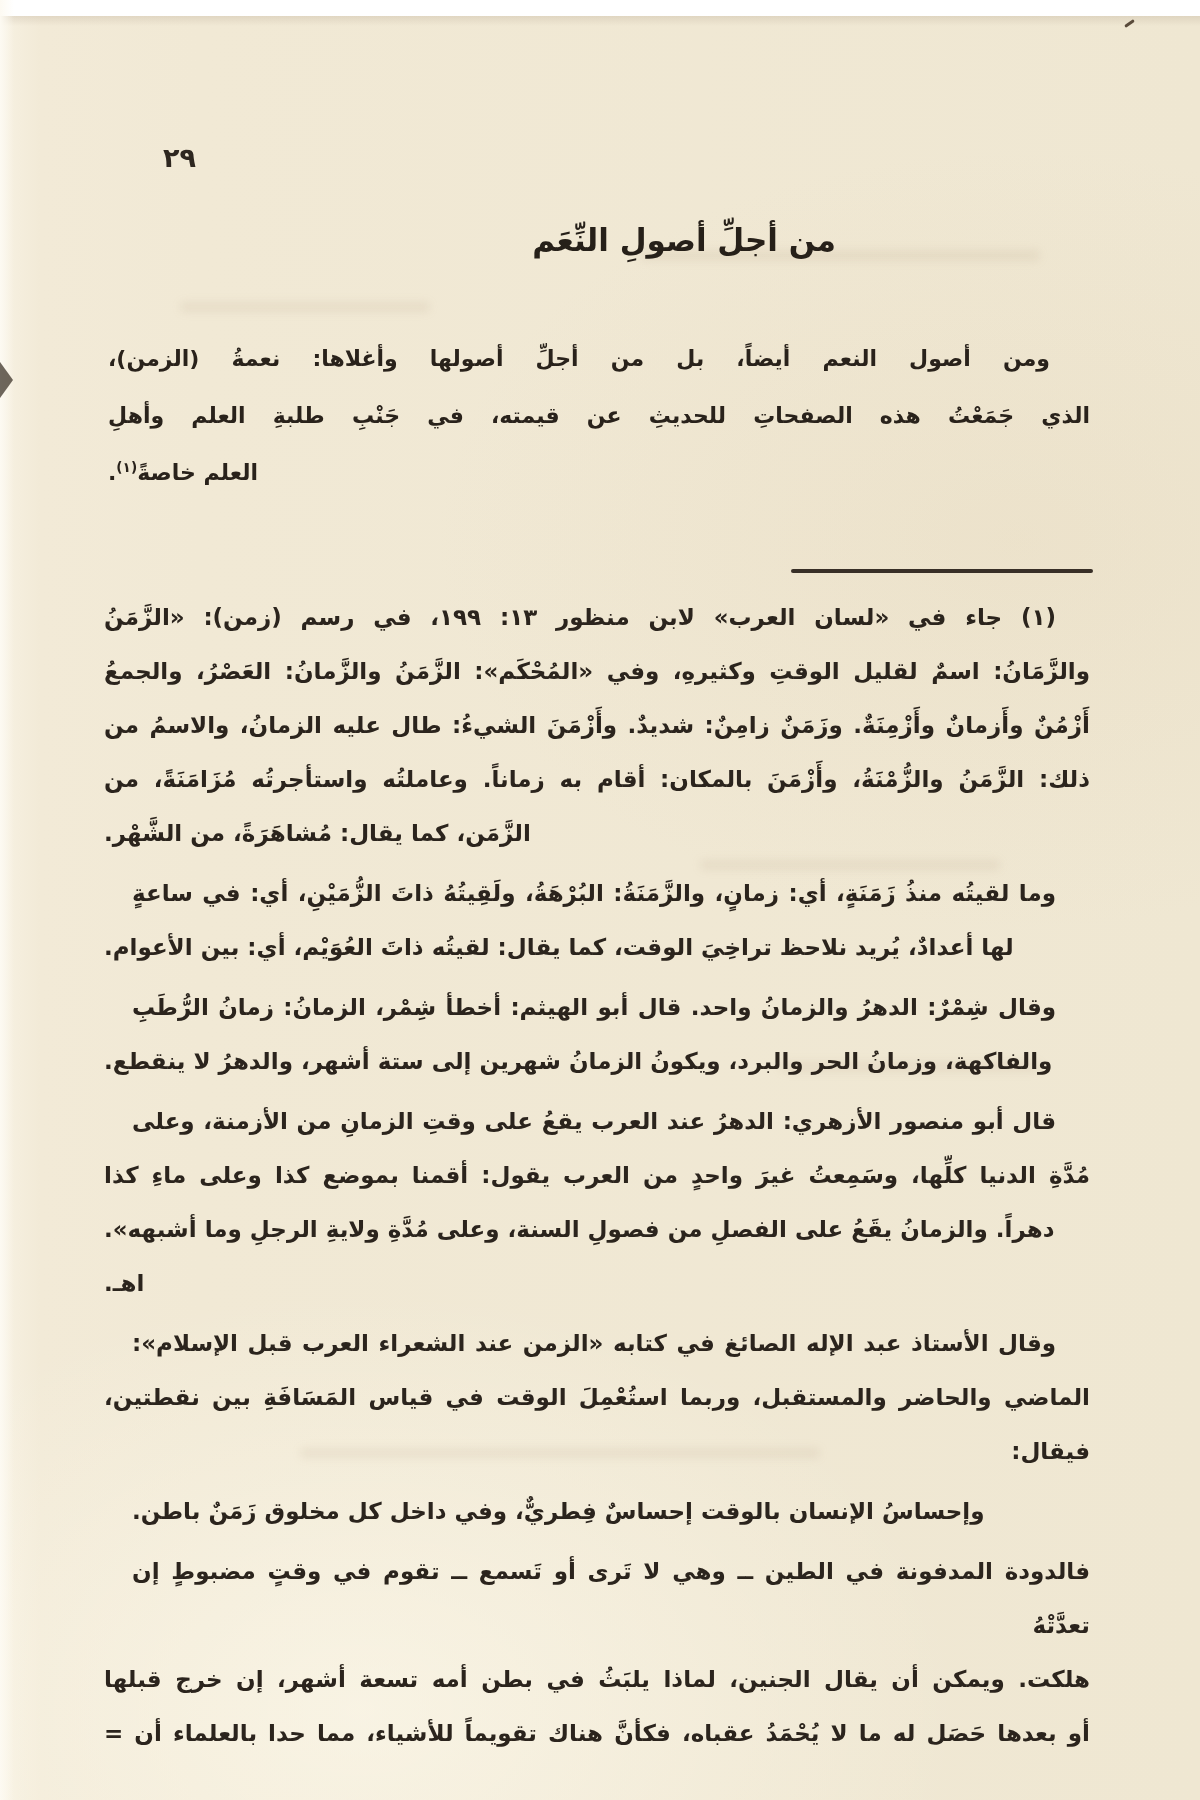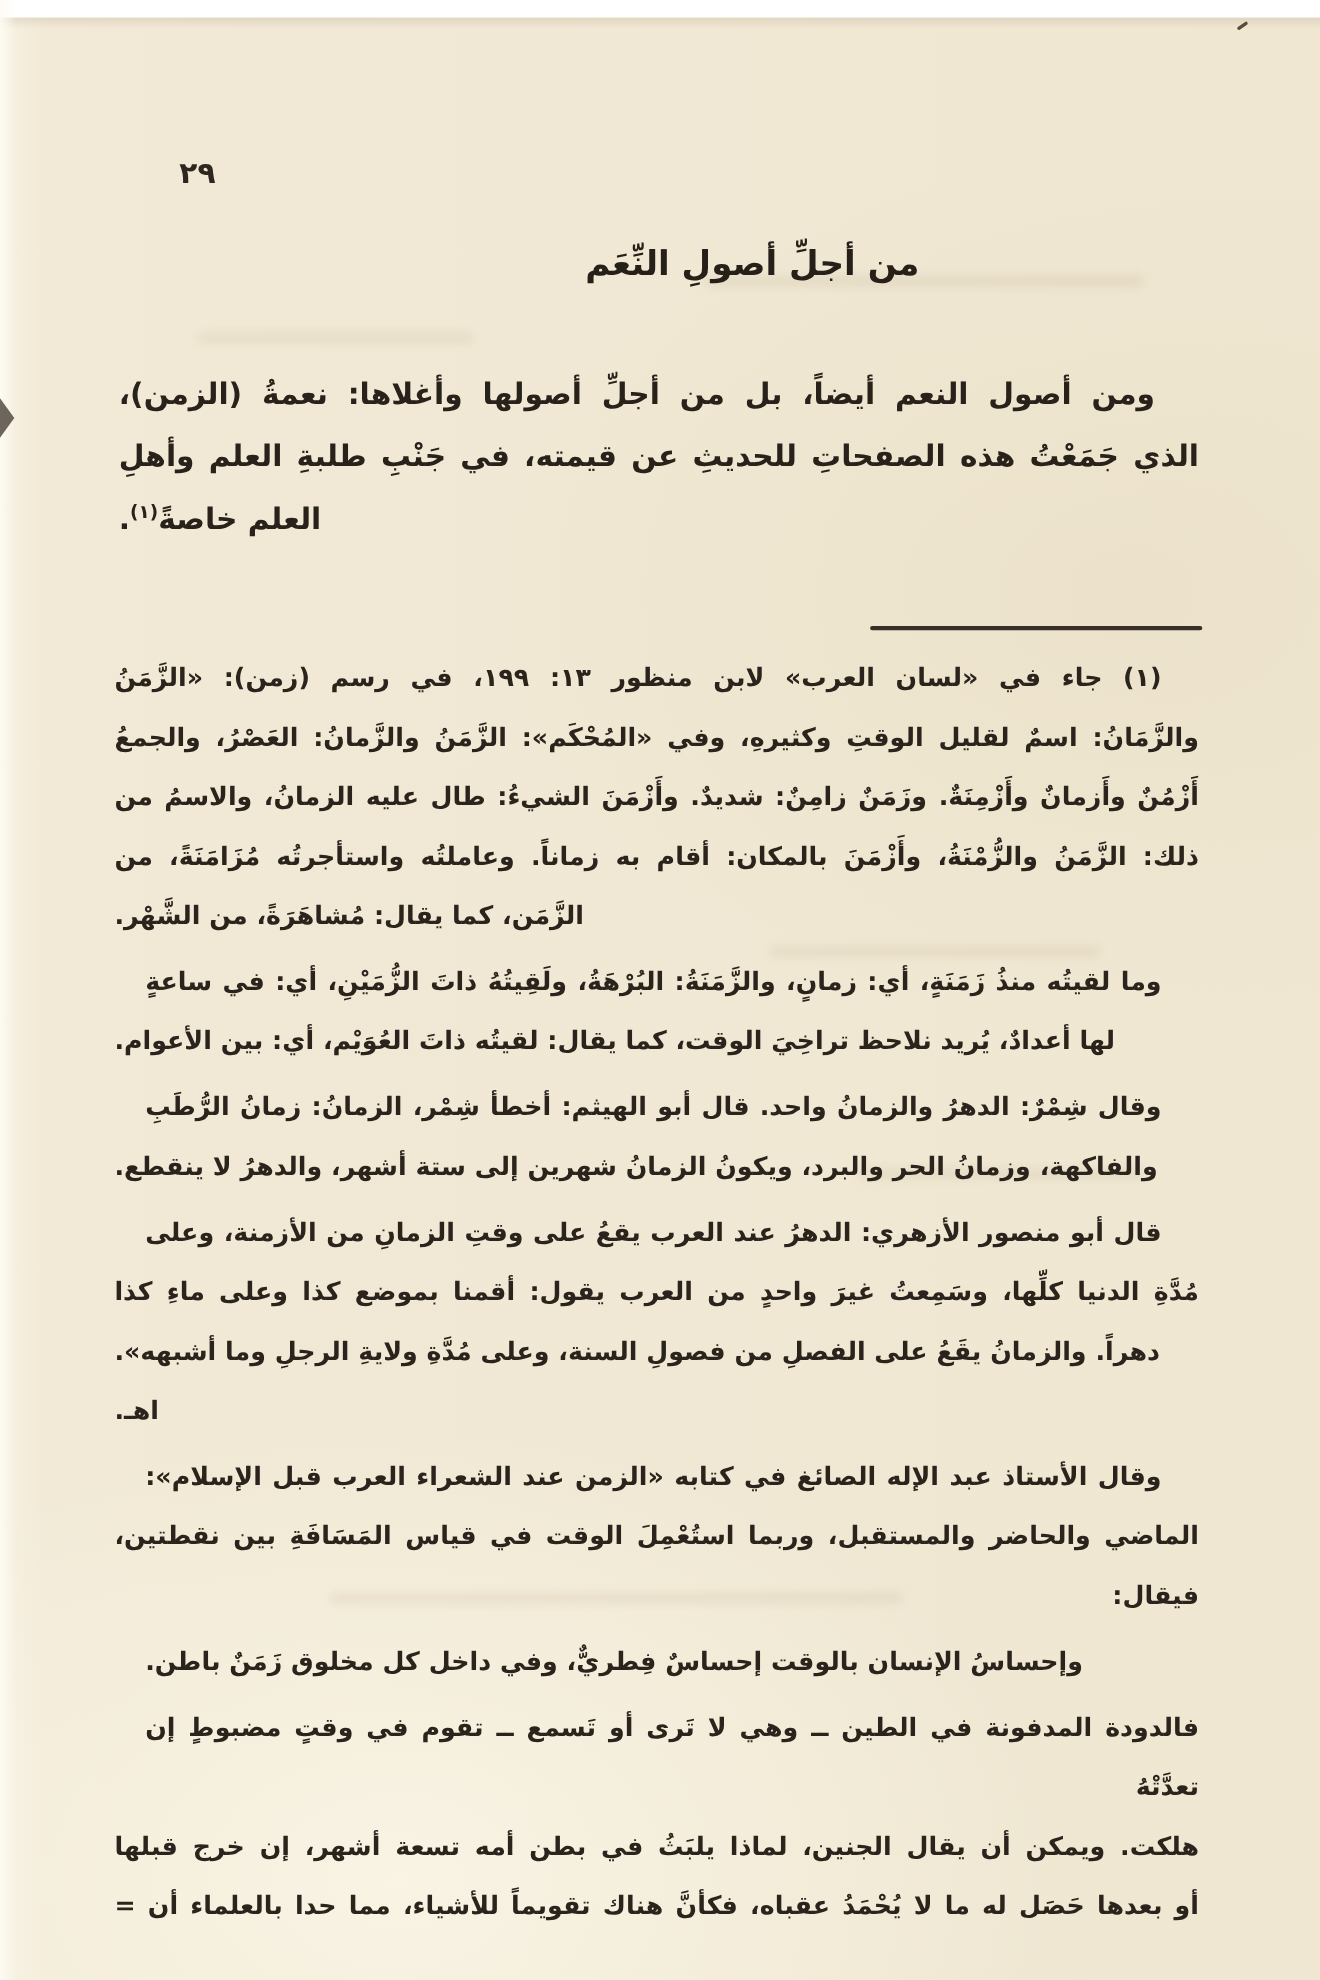--- a/index.html
+++ b/index.html
@@ -19,21 +19,21 @@
   .corner-wedge{position:absolute;left:0;top:362px;width:0;height:0;border-top:18px solid transparent;border-bottom:18px solid transparent;border-left:13px solid rgba(62,52,42,.75);}
   .tick-mark{position:absolute;left:1124px;top:22px;width:11px;height:3px;background:#5a4b3b;transform:rotate(-35deg);border-radius:2px;}
   .ghost{position:absolute;background:rgba(163,142,110,.12);filter:blur(4px);border-radius:6px;}
   
   .page-number{position:absolute;top:142px;left:163px;font-size:27px;font-weight:700;letter-spacing:9px;color:#2e2720;}
   
   .title{position:absolute;top:222px;left:684px;transform:translateX(-50%);margin:0;
     font-size:31px;font-weight:700;white-space:nowrap;color:#262019;direction:rtl;}
   
   .body-text{position:absolute;top:330px;right:110px;left:108px;direction:rtl;
-    font-size:27px;font-weight:700;line-height:57px;color:#29221b;}
+    font-size:22px;font-weight:700;line-height:57px;color:#29221b;}
   
   .footnote-rule{position:absolute;top:569px;right:107px;width:302px;height:4px;background:#382f27;border-radius:2px;}
   
   .footnote{position:absolute;top:590px;right:110px;left:104px;direction:rtl;
     font-size:23px;font-weight:700;line-height:54px;color:#2b241d;}
   
   .ln{text-align:left;}
   .ln.fill{text-align:justify;text-align-last:justify;}
   .body-text .ln.ind{padding-right:40px;}
   .footnote .ln.ind{padding-right:34px;}

